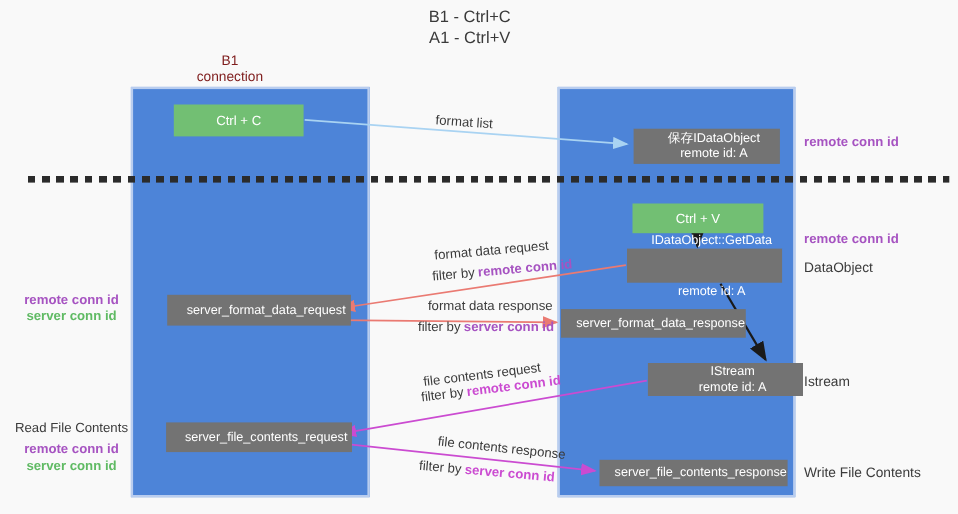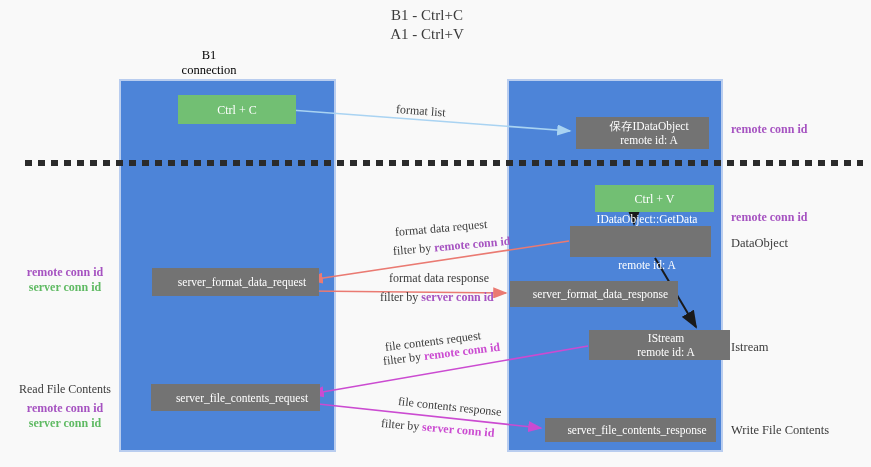--- a/index.html
+++ b/index.html
@@ -1,42 +1,42 @@
 <!DOCTYPE html>
 <html><head>
 <meta charset="utf-8">
 <style>
   html,body{margin:0;padding:0;background:#f9f9f9;}
   .canvas{
     position:relative;width:871px;height:463px;overflow:hidden;
-    font-family:Liberation Serif, serif;background:#f9f9f9;
+    font-family:Liberation Sans, sans-serif;background:#f9f9f9;
   }
   .title{
     position:absolute;left:0;top:6px;width:854px;text-align:center;
     font-size:15px;line-height:19px;color:#3a3a3a;
   }
   .lane-header{
     position:absolute;width:140px;text-align:center;
-    font-size:12.5px;line-height:15px;color:#000000;
+    font-size:12.5px;line-height:15px;color:#7f1d1d;
   }
   #hdr-left{left:139px;top:48px;}
   #hdr-right{left:546px;top:48px;}
   .lane{position:absolute;top:79px;height:369px;background:#4d84d8;border:2px solid #b9cdef;}
   #lane-left{left:119px;width:213px;}
   #lane-right{left:507px;width:212px;}
   .dashed{
     position:absolute;left:25px;top:160px;width:838px;height:6px;
     background:repeating-linear-gradient(90deg,#2b2b2b 0 7px,transparent 7px 13px);
   }
   .arrows{position:absolute;left:0;top:0;width:871px;height:467px;pointer-events:none;}
   .node{
     position:absolute;display:flex;flex-direction:column;align-items:center;justify-content:center;
     color:#fff;text-align:center;font-size:12px;line-height:14px;white-space:nowrap;
   }
-  .node.green{background:#72bf73;margin-left:20px;}
+  .node.green{background:#72bf73;}
   .node.orange{background:#737373;padding-left:13px;}
   .node.small{font-size:11.5px;}
   #n-ctrl-c{left:158px;top:95px;width:118px;height:29px;}
   #n-save{left:576px;top:117px;width:120px;height:32px;}
   #n-ctrl-v{left:575px;top:185px;width:119px;height:27px;}
   #n-getdata{left:570px;top:226px;width:128px;height:31px;gap:32px;}
   #n-fmt-req{left:152px;top:268px;width:154px;height:28px;}
   #n-fmt-resp{left:510px;top:281px;width:155px;height:26px;}
   #n-istream{left:589px;top:330px;width:128px;height:30px;}
   #n-file-req{left:151px;top:384px;width:156px;height:27px;}

